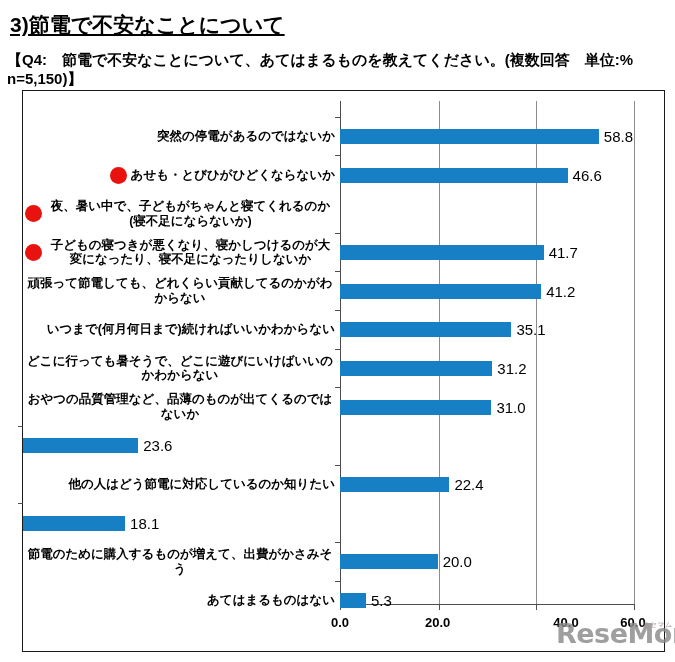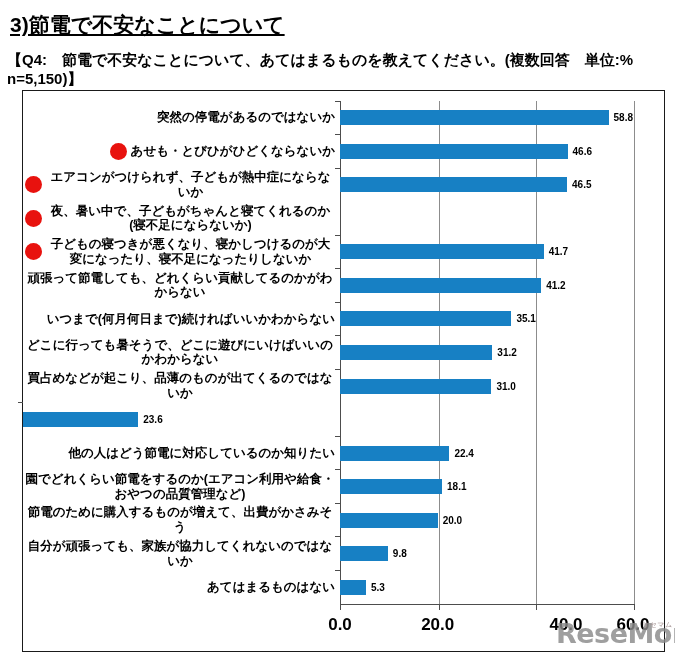--- a/index.html
+++ b/index.html
@@ -14,36 +14,36 @@
 
   .plot{position:absolute;left:0;top:10px;width:100%;height:503px;}
   .grid{position:absolute;left:317px;top:0;width:293px;height:503px;
         border-left:1px solid #4d4d4d;border-right:1px solid #8c8c8c;
         border-bottom:1px solid #4d4d4d;}
   .gl{position:absolute;top:0;bottom:0;width:1px;background:#8c8c8c;}
   .gl1{left:33.333%}.gl2{left:66.667%}
   .xtick{position:absolute;bottom:-6px;width:1px;height:6px;background:#4d4d4d;}
   .xt0{left:-1px}.xt1{left:33.333%}.xt2{left:66.667%}.xt3{right:-1px}
 
-  .rows{position:absolute;left:0;top:0;width:100%;height:503px;
+  .rows{position:absolute;left:0;top:16px;width:100%;height:503px;
         display:flex;flex-direction:column;}
   .row{flex:1;display:flex;align-items:center;min-height:0;}
   .lbl{width:317px;box-sizing:border-box;padding:0 5px 0 2px;
        display:flex;justify-content:flex-end;align-items:center;gap:4px;}
   .ltext{font-size:12.5px;font-weight:bold;line-height:1.18;text-align:center;
          word-break:break-all;}
   .dot{flex:0 0 17px;width:17px;height:17px;border-radius:50%;background:#e8120e;}
   .barcell{position:relative;flex:0 0 293px;height:100%;display:flex;align-items:center;}
   .barcell::before{content:"";position:absolute;left:-5px;top:-0.5px;width:5px;height:1px;
                    background:#4d4d4d;}
   .bar{height:15px;background:#1780c4;}
-  .val{margin-left:5px;font-size:10px;font-weight:bold;white-space:nowrap;}
+  .val{margin-left:5px;font-size:15px;font-weight:normal;white-space:nowrap;}
 
   .xlabels{position:absolute;left:0;top:524px;width:100%;height:20px;}
-  .xlabel{position:absolute;transform:translateX(-50%);font-size:17px;font-weight:bold;}
+  .xlabel{position:absolute;transform:translateX(-50%);font-size:13px;font-weight:bold;}
   .xl0{left:317px}.xl1{left:414.7px}.xl2{left:543px}.xl3{left:610px}
 
   .watermark{position:absolute;left:556px;top:618px;font-size:27px;font-weight:bold;
              color:#8a8a8a;opacity:.82;letter-spacing:-.5px;z-index:5;
              font-family:"DejaVu Sans",sans-serif;}
   .wm-sub{position:absolute;left:642px;top:620px;font-size:7px;color:#a39191;
           letter-spacing:.5px;z-index:5;}
 </style>
 </head>
 <body>
@@ -80,30 +80,20 @@
           <div class="lbl">
             <span class="dot" style="background: rgb(232, 18, 14);"></span>
             <span class="ltext">あせも・とびひがひどくならないか</span>
           </div>
           <div class="barcell">
             <div class="bar" style="width: 77.6667%; background: rgb(23, 128, 196);"></div>
             <span class="val">46.6</span>
           </div>
         </div>
 
-        <div class="row">
-          <div class="lbl">
-            <span class="dot" style="background: rgb(232, 18, 14);"></span>
-            <span class="ltext">エアコンがつけられず、子どもが熱中症にならないか</span>
-          </div>
-          <div class="barcell">
-            <div class="bar" style="width: 77.5%; background: rgb(23, 128, 196);"></div>
-            <span class="val">46.5</span>
-          </div>
-        </div>
 
         <div class="row">
           <div class="lbl">
             <span class="dot" style="background: rgb(232, 18, 14);"></span>
             <span class="ltext">夜、暑い中で、子どもがちゃんと寝てくれるのか(寝不足にならないか)</span>
           </div>
         </div>
 
         <div class="row">
           <div class="lbl">
@@ -141,21 +131,21 @@
             <span class="ltext">どこに行っても暑そうで、どこに遊びにいけばいいのかわからない</span>
           </div>
           <div class="barcell">
             <div class="bar" style="width: 52%; background: rgb(23, 128, 196);"></div>
             <span class="val">31.2</span>
           </div>
         </div>
 
         <div class="row">
           <div class="lbl">
-            <span class="ltext">買占めなどが起こり、品薄のものが出てくるのではないか</span>
+            <span class="ltext">おやつの品質管理など、品薄のものが出てくるのではないか</span>
           </div>
           <div class="barcell">
             <div class="bar" style="width: 51.6667%; background: rgb(23, 128, 196);"></div>
             <span class="val">31.0</span>
           </div>
         </div>
 
         <div class="row">
           <div class="barcell">
             <div class="bar" style="width: 39.3333%; background: rgb(23, 128, 196);"></div>
@@ -167,48 +157,36 @@
           <div class="lbl">
             <span class="ltext">他の人はどう節電に対応しているのか知りたい</span>
           </div>
           <div class="barcell">
             <div class="bar" style="width: 37.3333%; background: rgb(23, 128, 196);"></div>
             <span class="val">22.4</span>
           </div>
         </div>
 
         <div class="row">
-          <div class="lbl">
-            <span class="ltext">園でどれくらい節電をするのか(エアコン利用や給食・おやつの品質管理など)</span>
-          </div>
           <div class="barcell">
             <div class="bar" style="width: 34.8333%; background: rgb(23, 128, 196);"></div>
             <span class="val">18.1</span>
           </div>
         </div>
 
         <div class="row">
           <div class="lbl">
             <span class="ltext">節電のために購入するものが増えて、出費がかさみそう</span>
           </div>
           <div class="barcell">
             <div class="bar" style="width: 33.3333%; background: rgb(23, 128, 196);"></div>
             <span class="val">20.0</span>
           </div>
         </div>
 
-        <div class="row">
-          <div class="lbl">
-            <span class="ltext">自分が頑張っても、家族が協力してくれないのではないか</span>
-          </div>
-          <div class="barcell">
-            <div class="bar" style="width: 16.3333%; background: rgb(23, 128, 196);"></div>
-            <span class="val">9.8</span>
-          </div>
-        </div>
 
         <div class="row">
           <div class="lbl">
             <span class="ltext">あてはまるものはない</span>
           </div>
           <div class="barcell">
             <div class="bar" style="width: 8.83333%; background: rgb(23, 128, 196);"></div>
             <span class="val">5.3</span>
           </div>
         </div>

